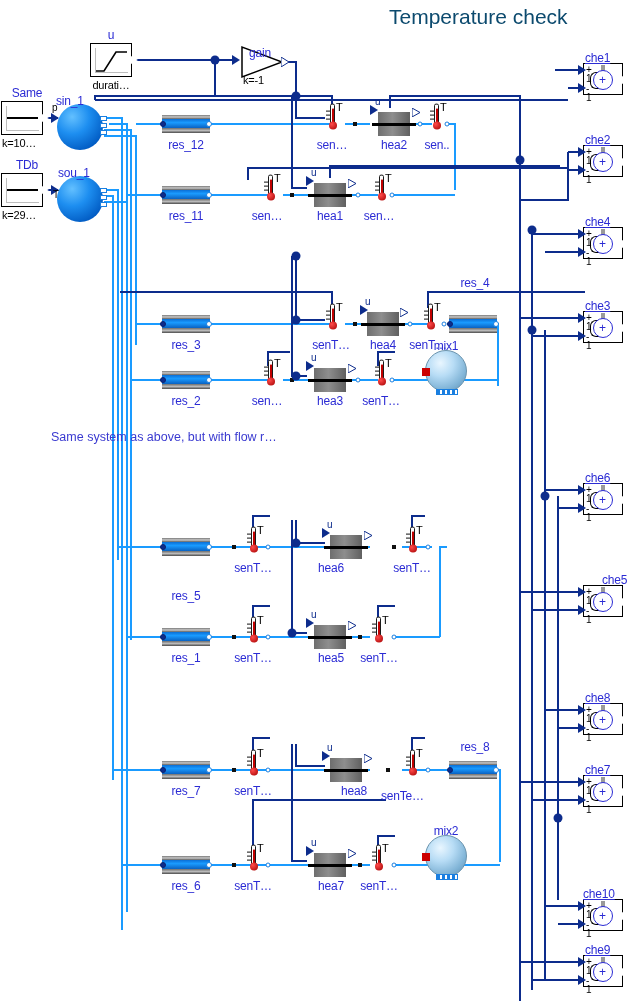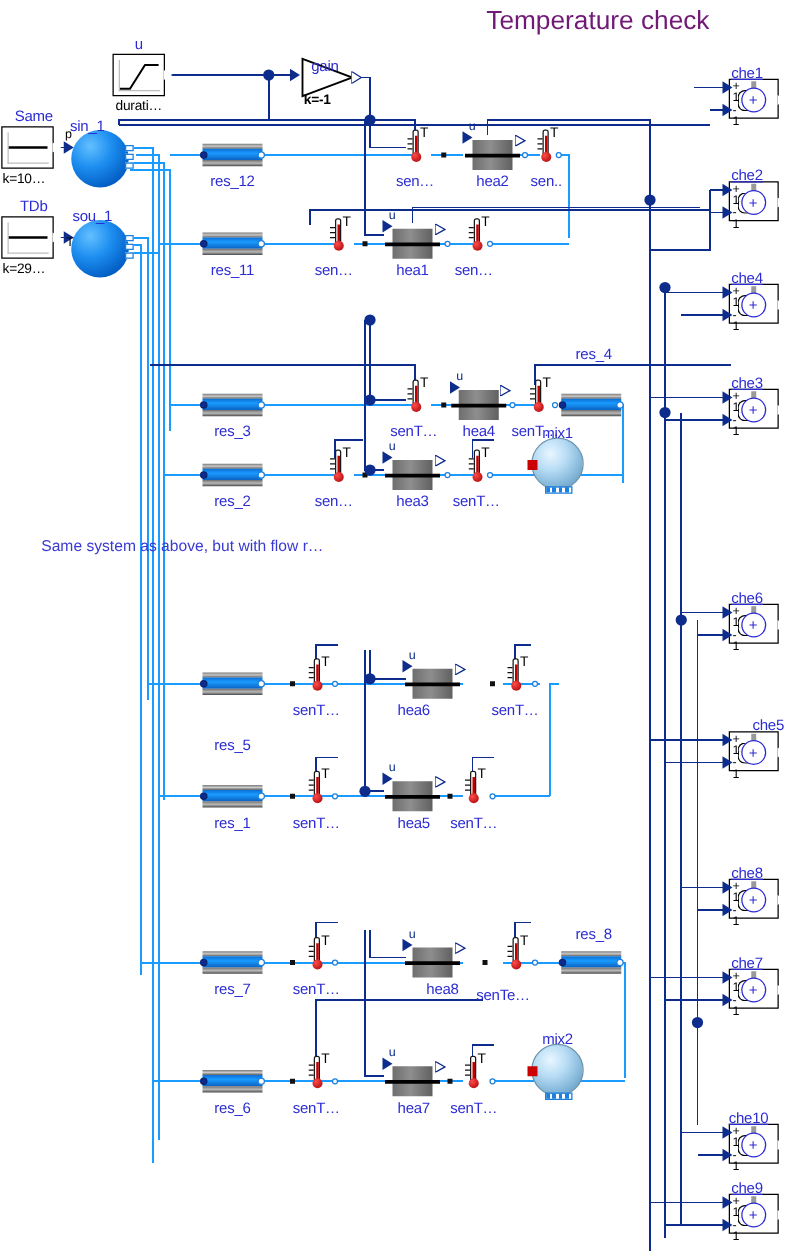--- a/index.html
+++ b/index.html
@@ -3,21 +3,21 @@
 <meta charset="utf-8">
 <style>
   html,body{margin:0;padding:0;background:#ffffff;}
   body{width:633px;height:1001px;position:relative;overflow:hidden;
        font-family:"Liberation Sans",sans-serif;}
   #canvas{position:absolute;left:0;top:0;width:633px;height:1001px;}
   .lbl{position:absolute;color:#2b2bd4;font-size:12px;line-height:12px;
        white-space:nowrap;letter-spacing:-0.2px;}
   .lbl.ctr{transform:translateX(-50%);text-align:center;}
   .lbl.k{color:#000000;font-size:11px;}
-  .title{position:absolute;color:#701a75;font-size:21px;white-space:nowrap;}
+  .title{position:absolute;color:#0c4a6e;font-size:21px;white-space:nowrap;}
   .note{position:absolute;color:#3a3ad0;font-size:12.5px;white-space:nowrap;}
   
   .res{position:absolute;width:48px;height:18px;transform:translate(-50%,-50%);}
   .res .top{position:absolute;left:0;top:0;width:48px;height:4px;
             background:linear-gradient(#7a7a7a,#c9c9c9,#5e5e5e);}
   .res .mid{position:absolute;left:0;top:4px;width:48px;height:9px;
             background:linear-gradient(#0b6fd6,#1a9bff 40%,#0a62c2);}
   .res .bot{position:absolute;left:0;top:13px;width:48px;height:5px;
             background:linear-gradient(#6e6e6e,#b9b9b9,#4a4a4a);}
   .res .pl{position:absolute;left:-2px;top:5.5px;width:6px;height:6px;border-radius:50%;
@@ -252,21 +252,21 @@
 </div>
 <div class="lbl ctr" style="left:111px;top:29px;">u</div>
 <div class="lbl k ctr" style="left:111px;top:79px;">durati…</div>
 
 <div class="gain" style="left:262px;top:62px;">
   <svg viewBox="0 0 44 34" width="44" height="34">
     <polygon points="2,2 2,32 42,17" fill="#ffffff" stroke="#000000" stroke-width="1.5"></polygon>
   </svg>
 </div>
 <div class="lbl" style="left:249px;top:31px;margin-top:16px;">gain</div>
-<div class="lbl k" style="left:243px;top:74px;font-weight:bold;">k=-1</div>
+<div class="lbl k" style="left:243px;top:74px;">k=-1</div>
 <div class="ah" style="left:232px;top:55px;"></div>
 <div class="ah hollow" style="left:281px;top:57px;border-left-color:#ffffff;"></div>
 <svg style="position:absolute;left:281px;top:57px;" width="9" height="10">
   <polygon points="0,0 8,5 0,10" fill="#fff" stroke="#0d2c8c" stroke-width="1"></polygon>
 </svg>
 <div class="jdot" style="left:215px;top:60px;"></div>
 <div class="jdot" style="left:296px;top:96px;"></div>
 
 <div class="cbox" style="left:22px;top:118px;">
   <div class="ax"></div>
@@ -667,21 +667,21 @@
 <div class="sphere mix" style="left:446px;top:856px;">
   <div class="pin"></div>
     <div class="base"></div>
   </div>
 <div class="lbl ctr" style="left:446px;top:825px;">mix2</div>
 <div class="kdot" style="left:234px;top:865px;"></div>
 <div class="fdot" style="left:268px;top:865px;"></div>
 <div class="kdot" style="left:360px;top:865px;"></div>
 <div class="fdot" style="left:394px;top:865px;"></div>
 
-<div class="note" style="left:33px;top:430px;">Same system as above, but with flow r…</div>
+<div class="note" style="left:51px;top:430px;">Same system as above, but with flow r…</div>
 
 <div class="che" style="left:603px;top:79px;">
   <div class="shad"></div>
     <div class="arcu"></div>
     <div class="arcd"></div>
   <div class="ip ip1"><span>+</span><br><span>1</span></div>
   <div class="ip ip2"><span>-</span><br><span>1</span></div>
   <div class="circ"></div>
     <div class="pl">+</div>
     <div class="outp"></div>

